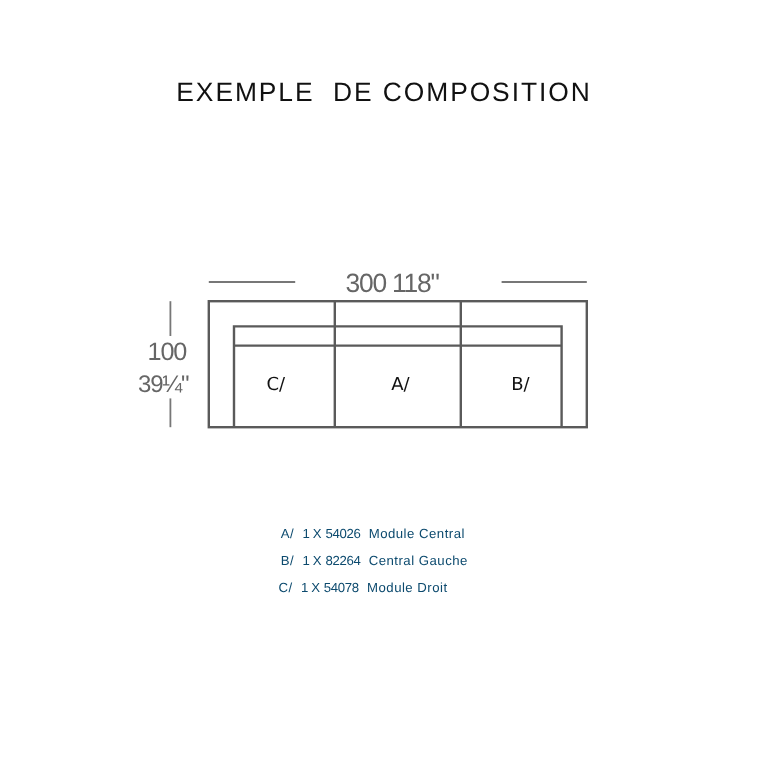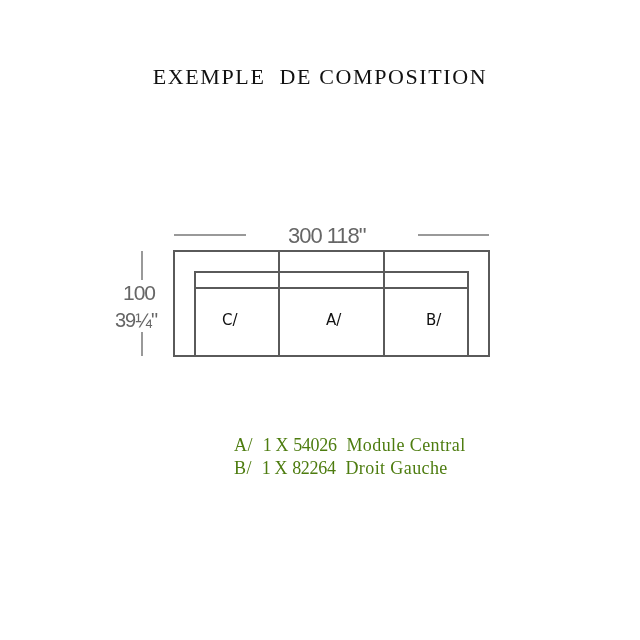--- a/index.html
+++ b/index.html
@@ -1,27 +1,27 @@
 <!DOCTYPE html>
 <html><head>
 <meta charset="utf-8">
 <style>
   html, body { margin:0; padding:0; background:#ffffff; }
   body { width:640px; height:640px; position:relative; overflow:hidden; }
   .title {
     position:absolute; left:0; top:64px; width:640px; text-align:center;
-    font-family:Liberation Serif, serif; font-size:22px; letter-spacing:1.6px;
+    font-family:Liberation Sans, sans-serif; font-size:22px; letter-spacing:1.6px;
     color:#111; white-space:pre;
   }
   svg.diagram { position:absolute; left:0; top:0; }
   .dim-text { font-family:"Liberation Sans", sans-serif; fill:#666; letter-spacing:-1px; }
   .label { font-family:"DejaVu Sans", sans-serif; font-size:15px; fill:#111; }
   .legend {
     position:absolute; left:234px; top:434px;
-    font-family:Liberation Serif, serif; font-size:18px; color:#4d7c0f;
+    font-family:Liberation Sans, sans-serif; font-size:11px; color:#0c4a6e;
     line-height:22.5px; letter-spacing:0.4px;
   }
   .legend-row { white-space:pre; }
   .legend-row .code { letter-spacing:-0.3px; }
 </style>
 </head>
 <body>
 
 <div class="title">EXEMPLE  DE COMPOSITION</div>
 
@@ -46,14 +46,15 @@
   <polyline points="195,356 195,272 468,272 468,356" fill="none" stroke="#5a5a5a" stroke-width="2"></polyline>
   <line x1="195" y1="288" x2="468" y2="288" stroke="#5a5a5a" stroke-width="2"></line>
 
   <text x="222" y="325" class="label">C/</text>
   <text x="326" y="325" class="label">A/</text>
   <text x="426" y="325" class="label">B/</text>
 </svg>
 
 <div class="legend">
   <div class="legend-row"><span>A/</span>  <span class="code">1 X</span> <span class="code">54026</span>  <span>Module Central</span></div>
-  <div class="legend-row"><span>B/</span>  <span class="code">1 X</span> <span class="code">82264</span>  <span>Droit Gauche</span></div>
+  <div class="legend-row"><span>B/</span>  <span class="code">1 X</span> <span class="code">82264</span>  <span>Central Gauche</span></div>
+  <div class="legend-row" style="margin-left:-2px"><span>C/</span>  <span class="code">1 X</span> <span class="code">54078</span>  <span>Module Droit</span></div>
 </div>
 
 </body></html>

